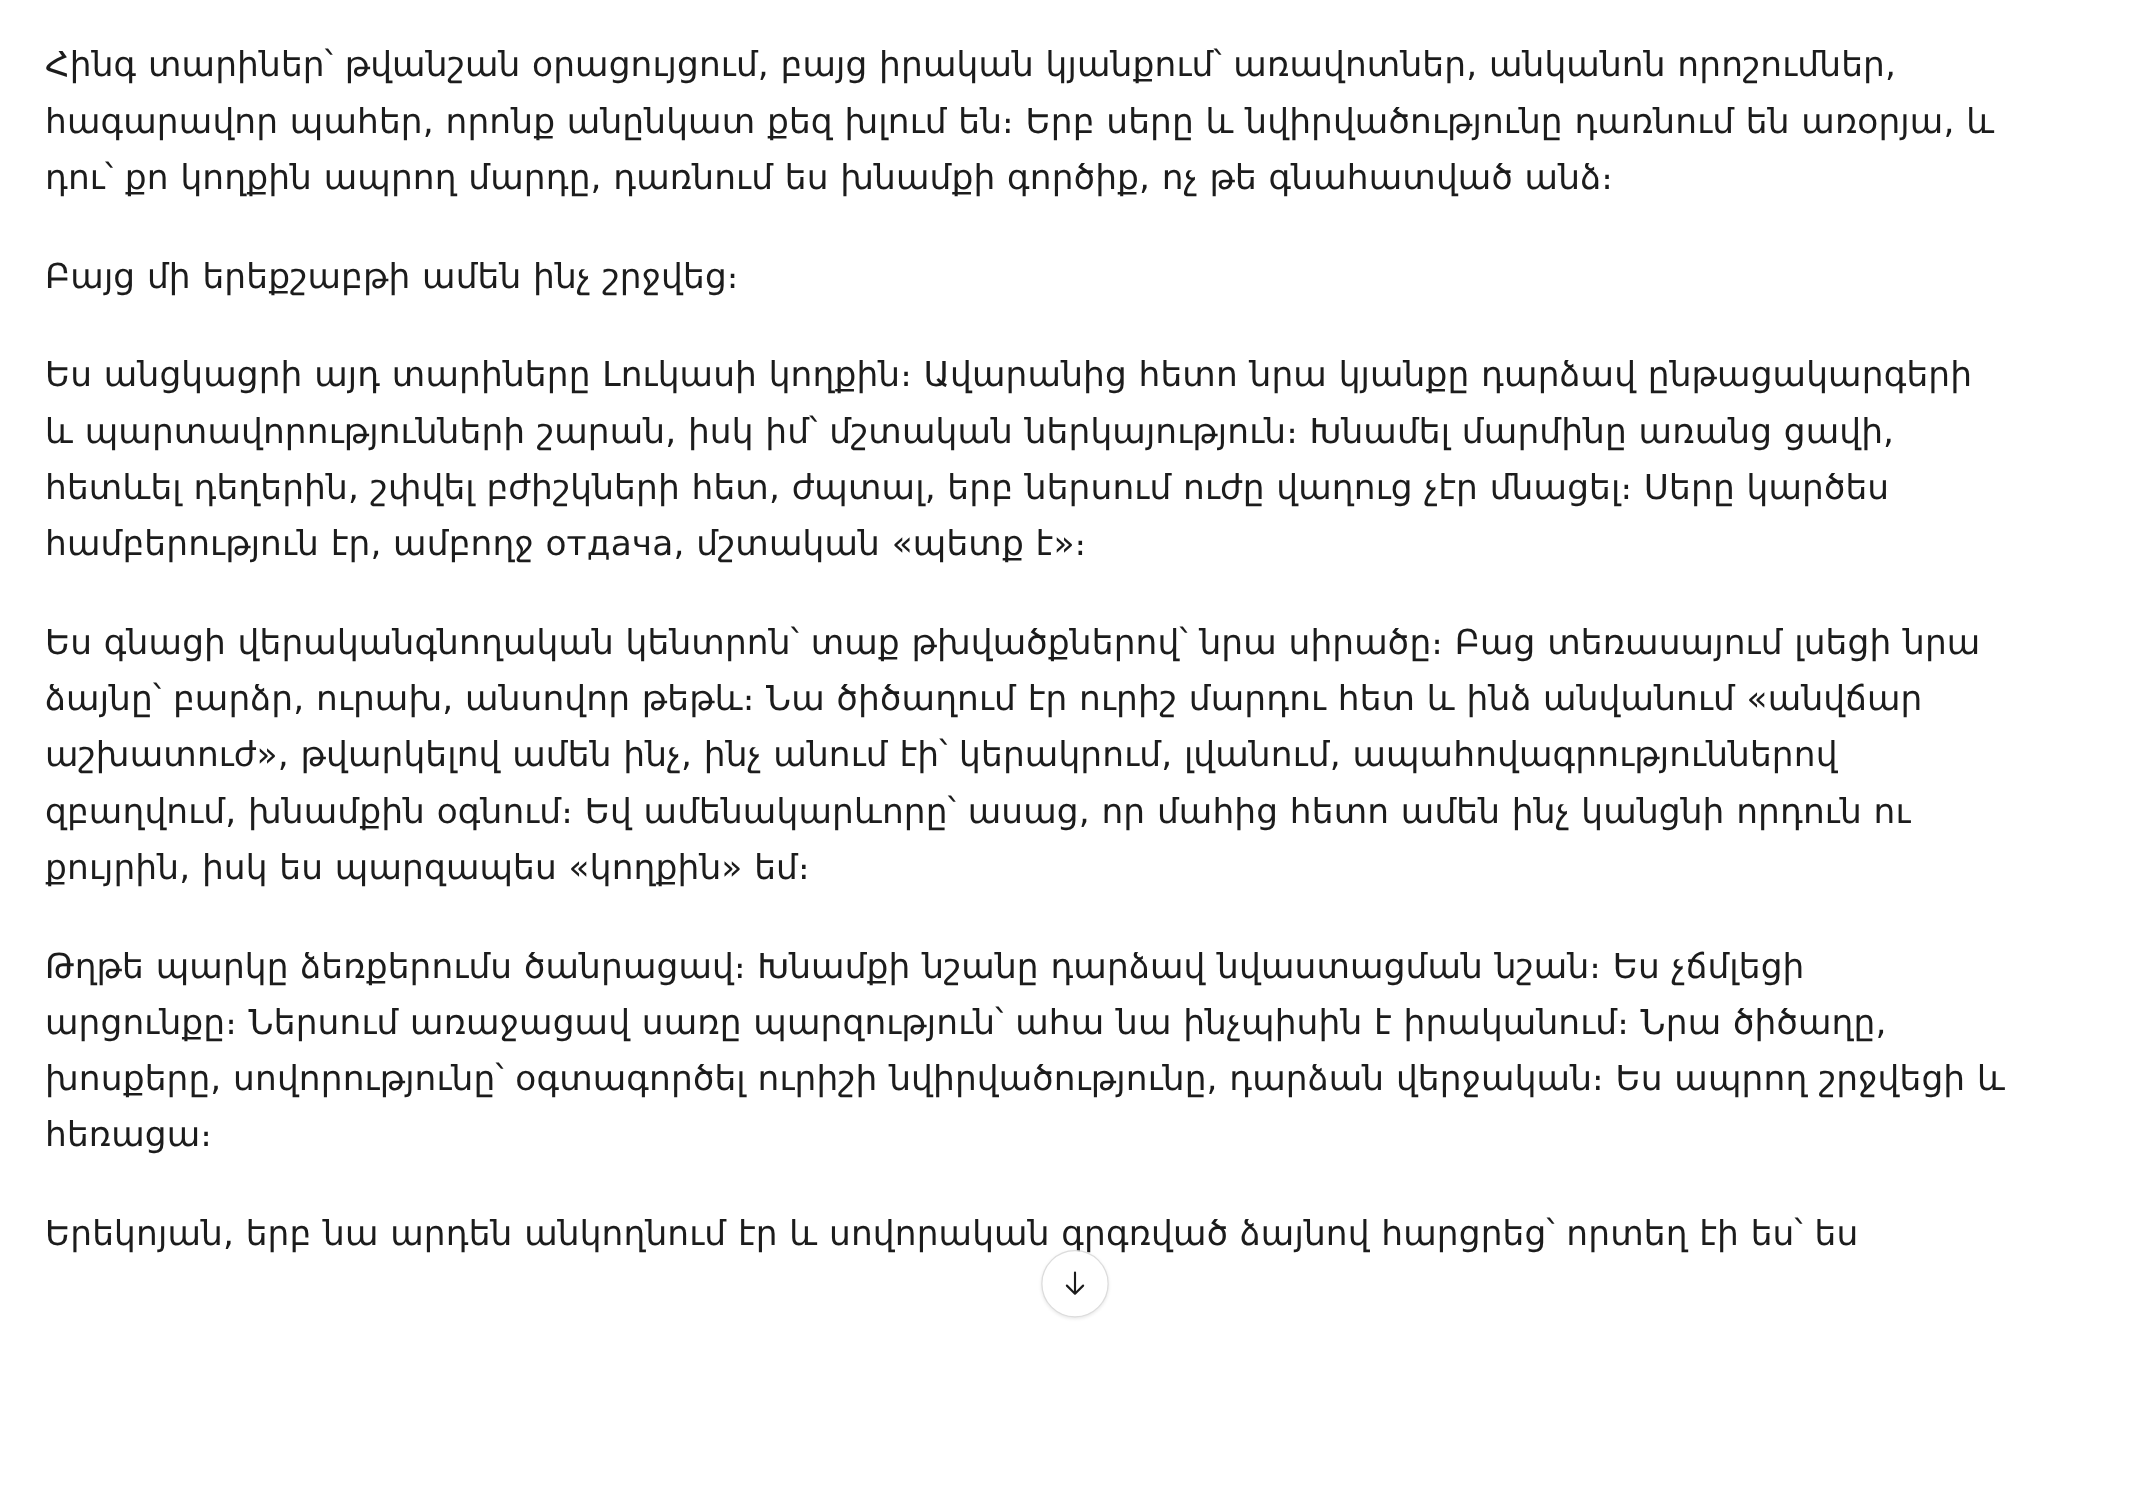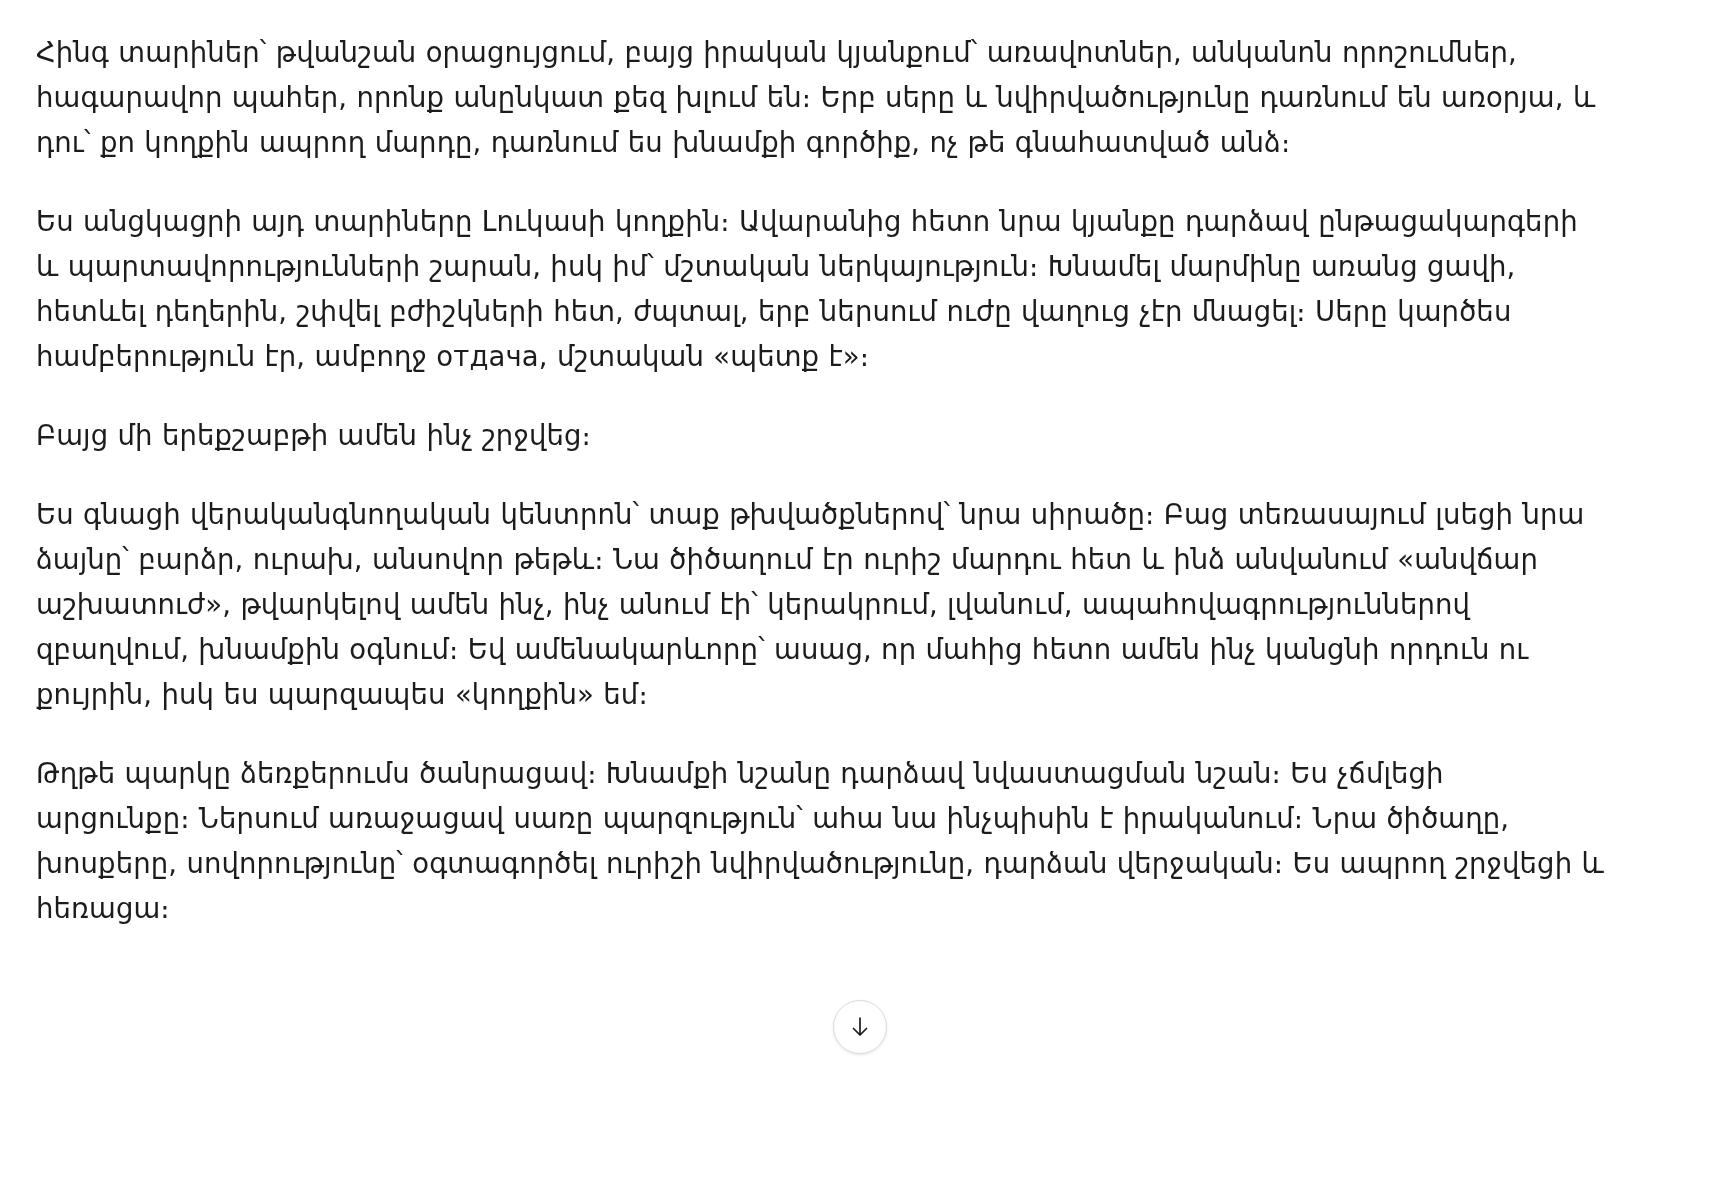--- a/index.html
+++ b/index.html
@@ -56,24 +56,25 @@
   .scroll-down-btn svg {
     display: block;
   }
 </style>
 </head>
 <body>
 
 <div class="page">
   <div class="article">
     <p class="para">Հինգ տարիներ՝ թվանշան օրացույցում, բայց իրական կյանքում՝ առավոտներ, անկանոն որոշումներ, հագարավոր պահեր, որոնք անընկատ քեզ խլում են։ Երբ սերը և նվիրվածությունը դառնում են առօրյա, և դու՝ քո կողքին ապրող մարդը, դառնում ես խնամքի գործիք, ոչ թե գնահատված անձ։</p>
+    <p class="para">Բայց մի երեքշաբթի ամեն ինչ շրջվեց։</p>
     <p class="para">Ես անցկացրի այդ տարիները Լուկասի կողքին։ Ավարանից հետո նրա կյանքը դարձավ ընթացակարգերի և պարտավորությունների շարան, իսկ իմ՝ մշտական ներկայություն։ Խնամել մարմինը առանց ցավի, հետևել դեղերին, շփվել բժիշկների հետ, ժպտալ, երբ ներսում ուժը վաղուց չէր մնացել։ Սերը կարծես համբերություն էր, ամբողջ отдача, մշտական «պետք է»։</p>
-    <p class="para">Բայց մի երեքշաբթի ամեն ինչ շրջվեց։</p>
     <p class="para">Ես գնացի վերականգնողական կենտրոն՝ տաք թխվածքներով՝ նրա սիրածը։ Բաց տեռասայում լսեցի նրա ձայնը՝ բարձր, ուրախ, անսովոր թեթև։ Նա ծիծաղում էր ուրիշ մարդու հետ և ինձ անվանում «անվճար աշխատուժ», թվարկելով ամեն ինչ, ինչ անում էի՝ կերակրում, լվանում, ապահովագրություններով զբաղվում, խնամքին օգնում։ Եվ ամենակարևորը՝ ասաց, որ մահից հետո ամեն ինչ կանցնի որդուն ու քույրին, իսկ ես պարզապես «կողքին» եմ։</p>
     <p class="para">Թղթե պարկը ձեռքերումս ծանրացավ։ Խնամքի նշանը դարձավ նվաստացման նշան։ Ես չճմլեցի արցունքը։ Ներսում առաջացավ սառը պարզություն՝ ահա նա ինչպիսին է իրականում։ Նրա ծիծաղը, խոսքերը, սովորությունը՝ օգտագործել ուրիշի նվիրվածությունը, դարձան վերջական։ Ես ապրող շրջվեցի և հեռացա։</p>
+    <p class="para">Երեկոյան, երբ նա արդեն անկողնում էր և սովորական գրգռված ձայնով հարցրեց՝ որտեղ էի ես՝ ես</p>
   </div>
 
   <div class="scroll-down-btn">
     <span>
       <svg width="26" height="26" viewBox="0 0 26 26" fill="none" xmlns="http://www.w3.org/2000/svg">
         <path d="M13 4 L13 21 M13 21 L6.5 14.5 M13 21 L19.5 14.5" stroke="#1c1c1c" stroke-width="1.7" stroke-linecap="round" stroke-linejoin="round"></path>
       </svg>
     </span>
   </div>
 </div>

